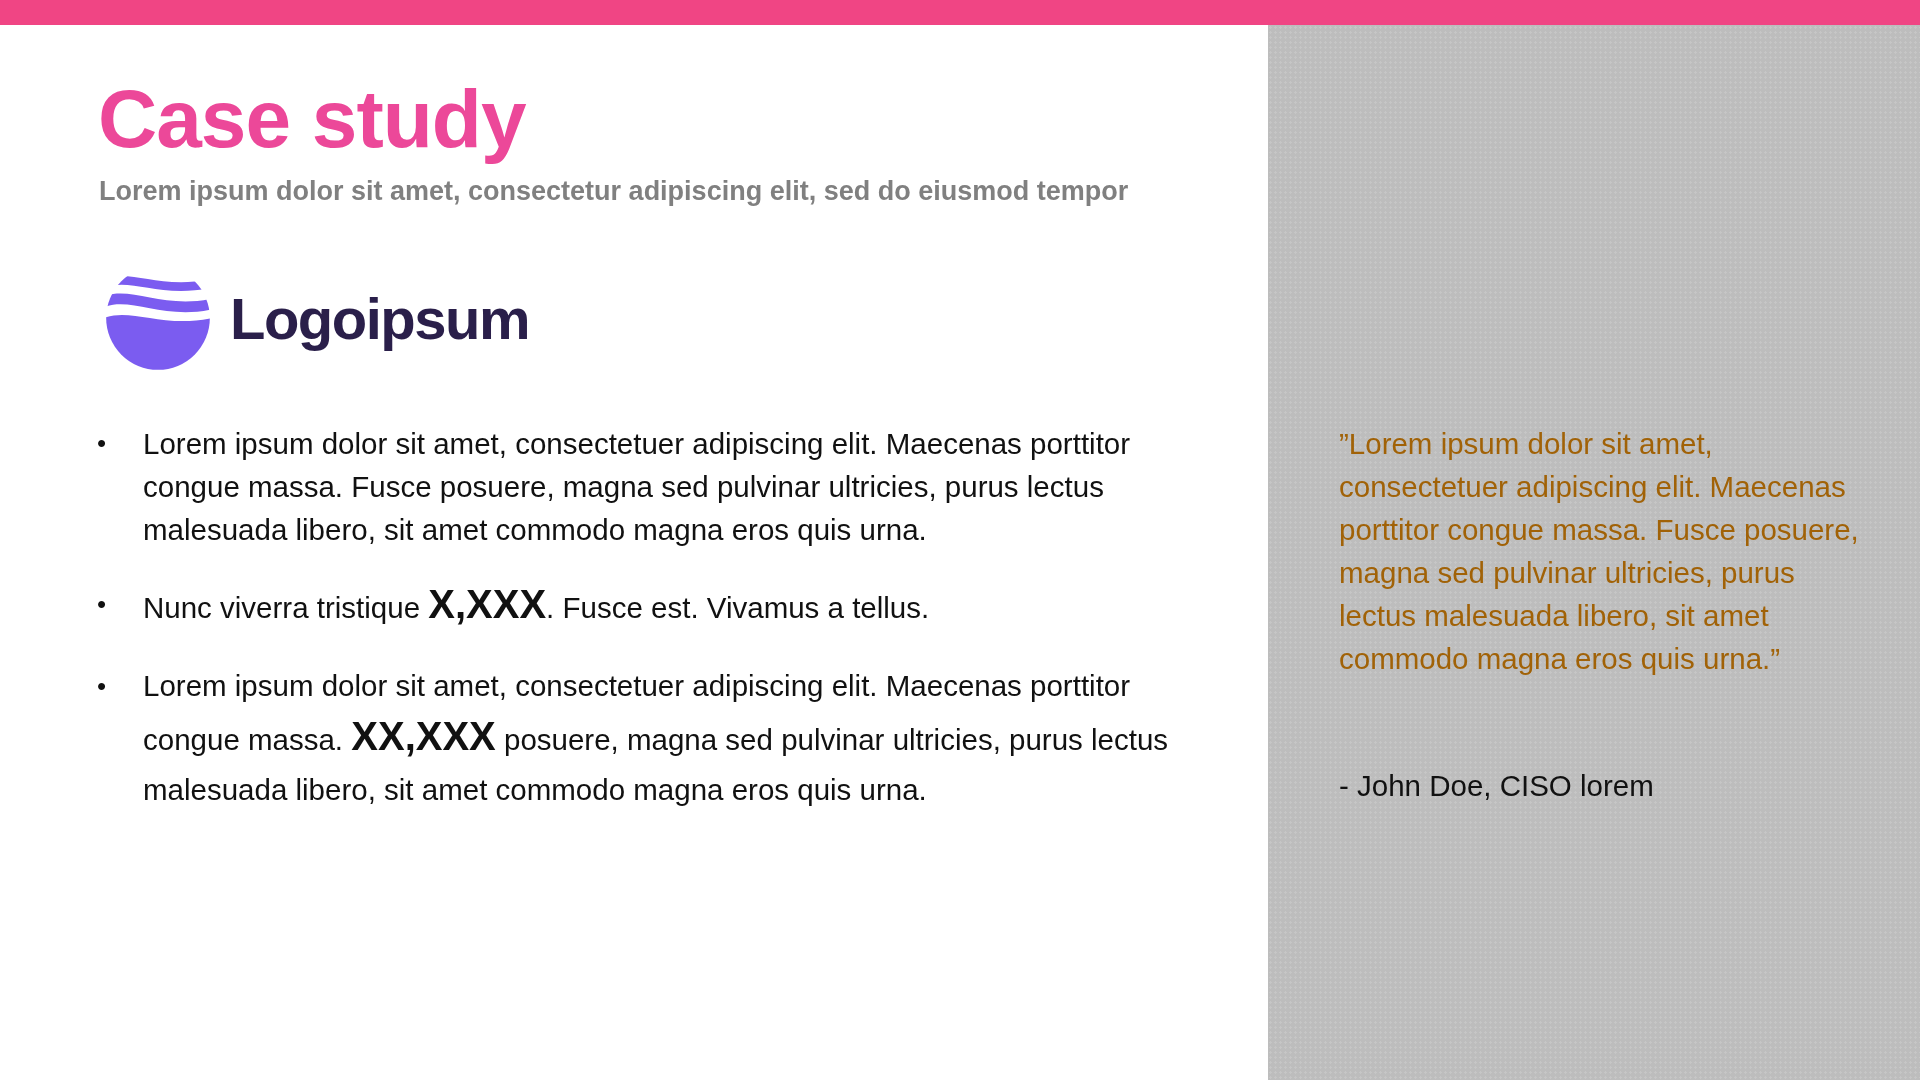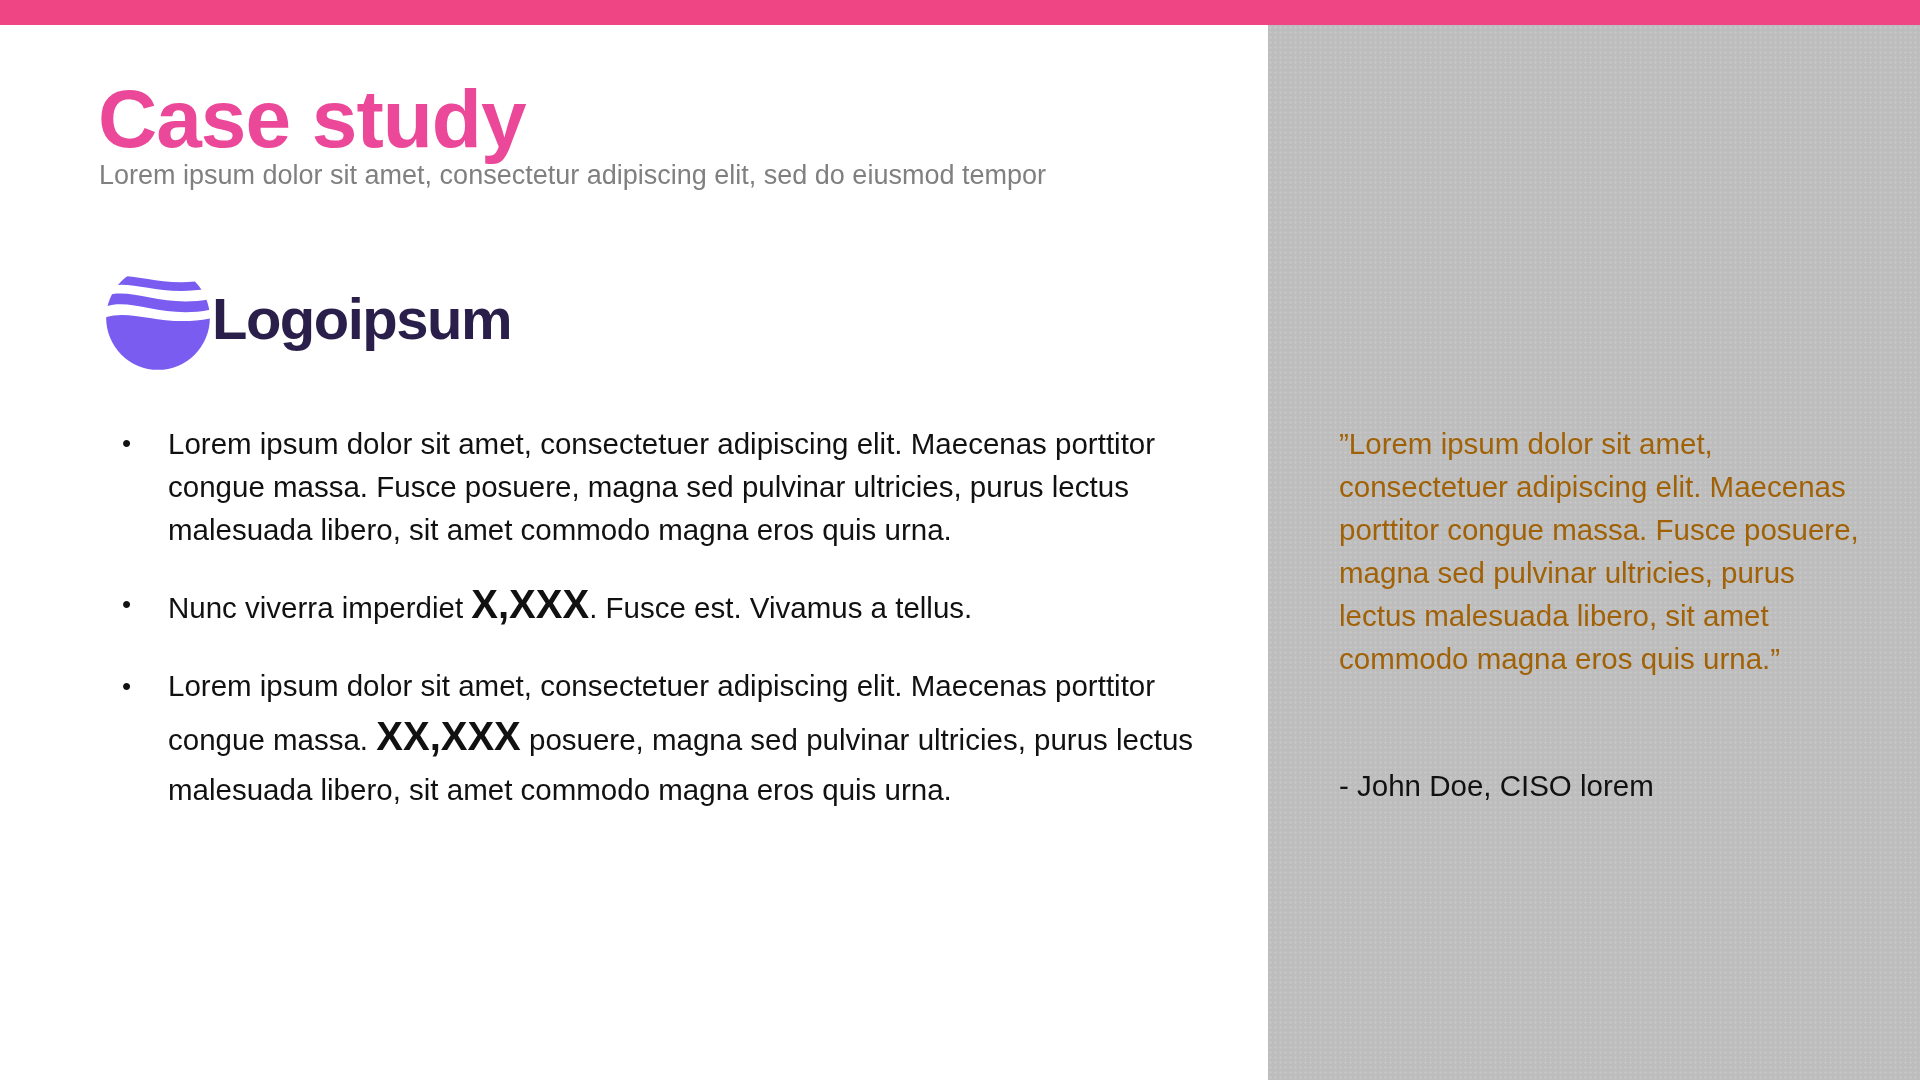--- a/index.html
+++ b/index.html
@@ -1,24 +1,24 @@
 <!DOCTYPE html>
 <html><head>
 <meta charset="utf-8">
 <style>
   html, body { margin:0; padding:0; }
   body { width:1920px; height:1080px; position:relative; overflow:hidden; background:#ffffff; font-family:"Liberation Sans", sans-serif; color:#111; }
   .topbar { position:absolute; left:0; top:0; width:1920px; height:25px; background:#f04584; }
   .side { position:absolute; left:1268px; top:25px; width:652px; height:1055px; background:#bdbdbd;
     background-image: radial-gradient(#c6c6c6 1px, transparent 1.2px); background-size:5px 5px; }
   .title { position:absolute; left:98px; top:72px; font-size:82px; font-weight:bold; color:#ec4899; letter-spacing:-1px; }
-  .subtitle { position:absolute; left:99px; top:160px; font-size:27px; color:#808080; }
+  .subtitle { position:absolute; left:99px; top:176px; font-size:27px; color:#808080;font-weight:bold; }
   .logo { position:absolute; left:104px; top:264px; display:flex; align-items:center; }
-  .logo-text { font-size:58px; font-weight:bold; color:#2a1f4a; letter-spacing:-1.5px; }
-  .bullets { position:absolute; left:120px; top:422px; width:1140px; margin:0; padding:0; list-style:none; }
+  .logo-text { font-size:58px; font-weight:bold; color:#2a1f4a; margin-left:18px; letter-spacing:-1.5px; }
+  .bullets { position:absolute; left:95px; top:422px; width:1140px; margin:0; padding:0; list-style:none; }
   .bullets li { position:relative; padding-left:48px; font-size:29.5px; line-height:43px; margin-bottom:32px; color:#111; }
   .bullets li::before { content:"\2022"; position:absolute; left:2px; top:0; font-size:26px; }
   .bullets li.tall { line-height:53px; margin-bottom:8px; }
   .bullets li.tall2 { line-height:50px; }
   .big { font-weight:bold; font-size:40px;margin-top:26px; }
   .quote { position:absolute; left:1339px; top:422px; width:540px; font-size:29.5px; line-height:43px; color:#a16207; white-space:pre-line; }
   .author { position:absolute; left:1339px; top:769px; font-size:29.5px; color:#111; }
 </style>
 </head>
 <body>
@@ -40,18 +40,18 @@
       <path d="M0 14 C25 4, 50 24, 100 14 L100 22 C50 32, 25 12, 0 22 Z"></path>
       <path d="M0 30 C25 20, 55 42, 100 32 L100 42 C55 52, 25 30, 0 40 Z"></path>
       <path d="M0 50 C25 40, 55 60, 100 50 L100 100 L0 100 Z"></path>
     </g>
   </svg>
   <span class="logo-text">Logoipsum</span>
 </div>
 
 <ul class="bullets">
   <li><span>Lorem ipsum dolor sit amet, consectetuer adipiscing elit. Maecenas porttitor congue massa. Fusce posuere, magna sed pulvinar ultricies, purus lectus malesuada libero, sit amet commodo magna eros quis urna.</span></li>
-  <li><span>Nunc viverra imperdiet </span><span class="big">X,XXX</span><span>. Fusce est. Vivamus a tellus.</span></li>
+  <li><span>Nunc viverra tristique </span><span class="big">X,XXX</span><span>. Fusce est. Vivamus a tellus.</span></li>
   <li class="tall2"><span>Lorem ipsum dolor sit amet, consectetuer adipiscing elit. Maecenas porttitor congue massa. </span><span class="big">XX,XXX</span><span> posuere, magna sed pulvinar ultricies, purus lectus malesuada libero, sit amet commodo magna eros quis urna.</span></li>
 </ul>
 
 <div class="quote">”Lorem ipsum dolor sit amet, consectetuer adipiscing elit. Maecenas porttitor congue massa. Fusce posuere, magna sed pulvinar ultricies, purus lectus malesuada libero, sit amet commodo magna eros quis urna.”</div>
 <div class="author">- John Doe, CISO lorem</div>
 
 </body></html>

